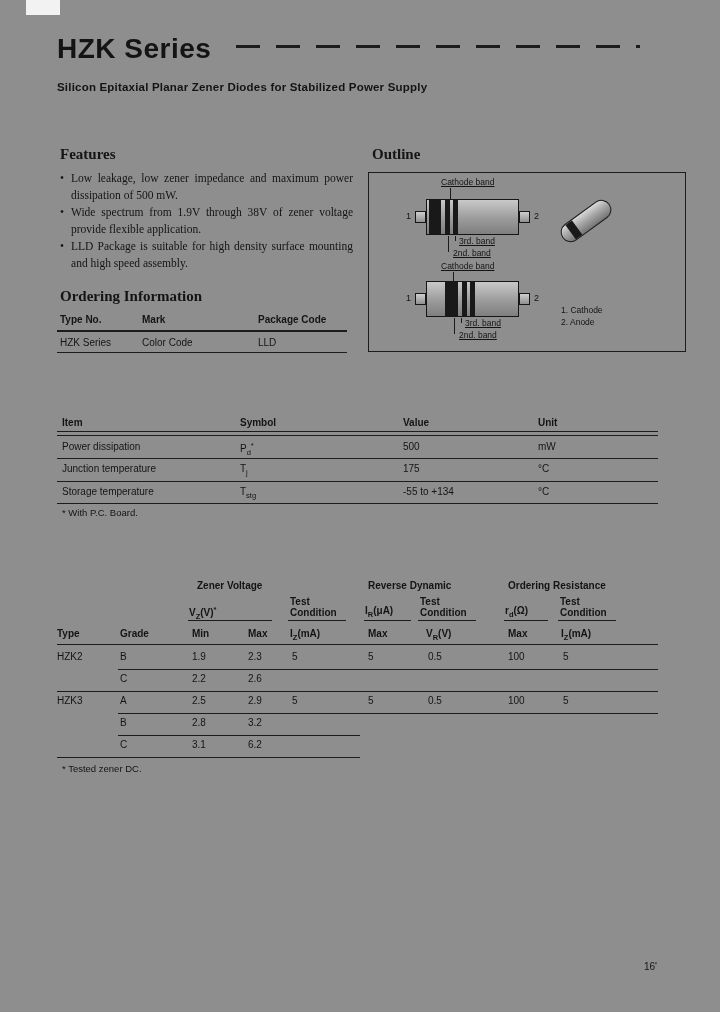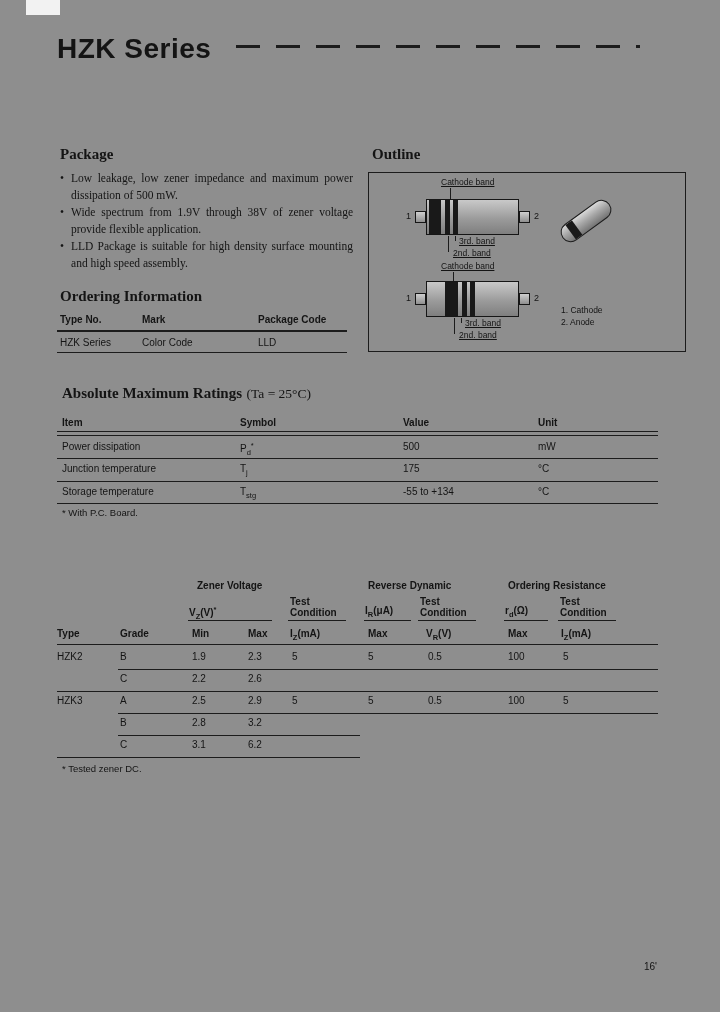--- a/index.html
+++ b/index.html
@@ -45,22 +45,23 @@
 </style>
 </head>
 <body>
 
 <div id="page">
 
   <div class="artifact" style="left:26px; top:0; width:34px; height:15px"></div>
 
   <div class="a title" style="left:57px; top:33px">HZK Series</div>
   <div class="dashes" style="left:236px; top:45px; width:404px"></div>
-
-  <div class="a h2" style="left:60px; top:146px">Package</div>
+  <div class="a subtitle" style="left:57px; top:81px">Silicon Epitaxial Planar Zener Diodes for Stabilized Power Supply</div>
+
+  <div class="a h2" style="left:60px; top:146px">Features</div>
   <div class="a feat" style="left:60px; top:170px">
     <div class="feat-item">
       <span>•</span>
       <span class="feat-text">Low leakage, low zener impedance and maximum power dissipation of 500 mW.</span>
     </div>
     <div class="feat-item">
       <span>•</span>
       <span class="feat-text">Wide spectrum from 1.9V through 38V of zener voltage provide flexible application.</span>
     </div>
     <div class="feat-item">
@@ -117,24 +118,20 @@
     <span class="a th" style="left:60px;  top:314px">Type No.</span>
     <span class="a th" style="left:142px; top:314px">Mark</span>
     <span class="a th" style="left:258px; top:314px">Package Code</span>
     <div class="hr" style="left:57px; top:330px; width:290px; height:2px"></div>
     <span class="a td" style="left:60px;  top:337px">HZK Series</span>
     <span class="a td" style="left:142px; top:337px">Color Code</span>
     <span class="a td" style="left:258px; top:337px">LLD</span>
     <div class="hr" style="left:57px; top:352px; width:290px"></div>
   </div>
 
-  <div class="a" style="left:62px; top:384px">
-    <span class="h2">Absolute Maximum Ratings</span>
-    <span class="cond">(Ta = 25°C)</span>
-  </div>
   <div>
     <span class="a th" style="left:62px;  top:417px">Item</span>
     <span class="a th" style="left:240px; top:417px">Symbol</span>
     <span class="a th" style="left:403px; top:417px">Value</span>
     <span class="a th" style="left:538px; top:417px">Unit</span>
     <div class="hr" style="left:57px; top:431px; width:601px"></div>
     <div class="hr" style="left:57px; top:435px; width:601px"></div>
 
     <div>
       <span class="a td" style="left:62px;  top:441px">Power dissipation</span>

